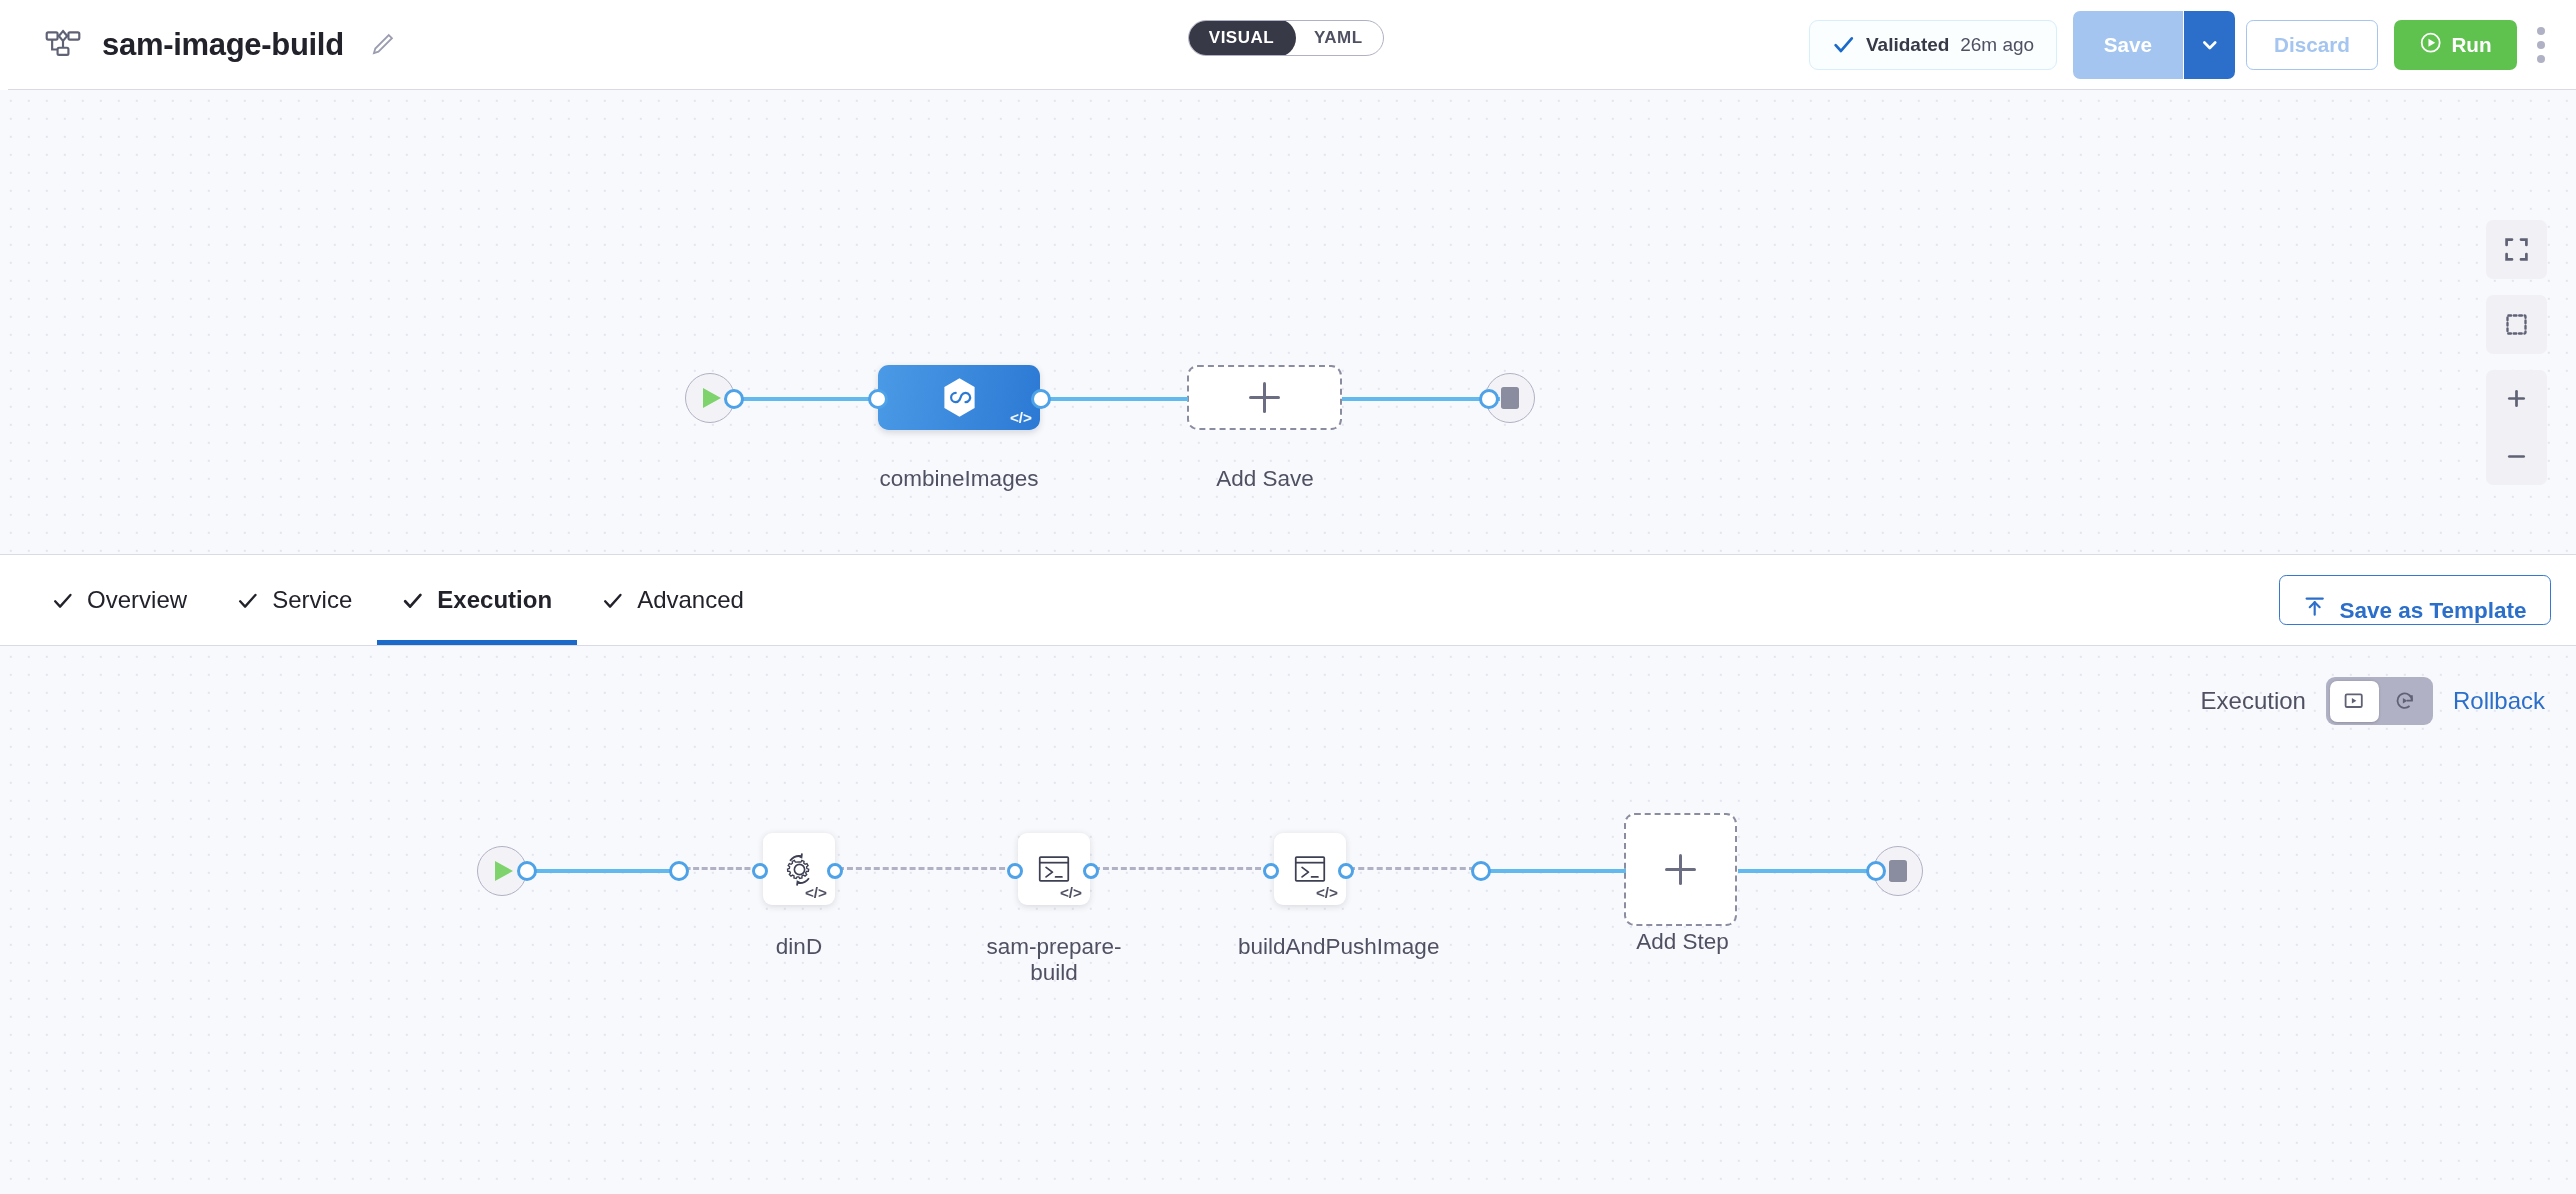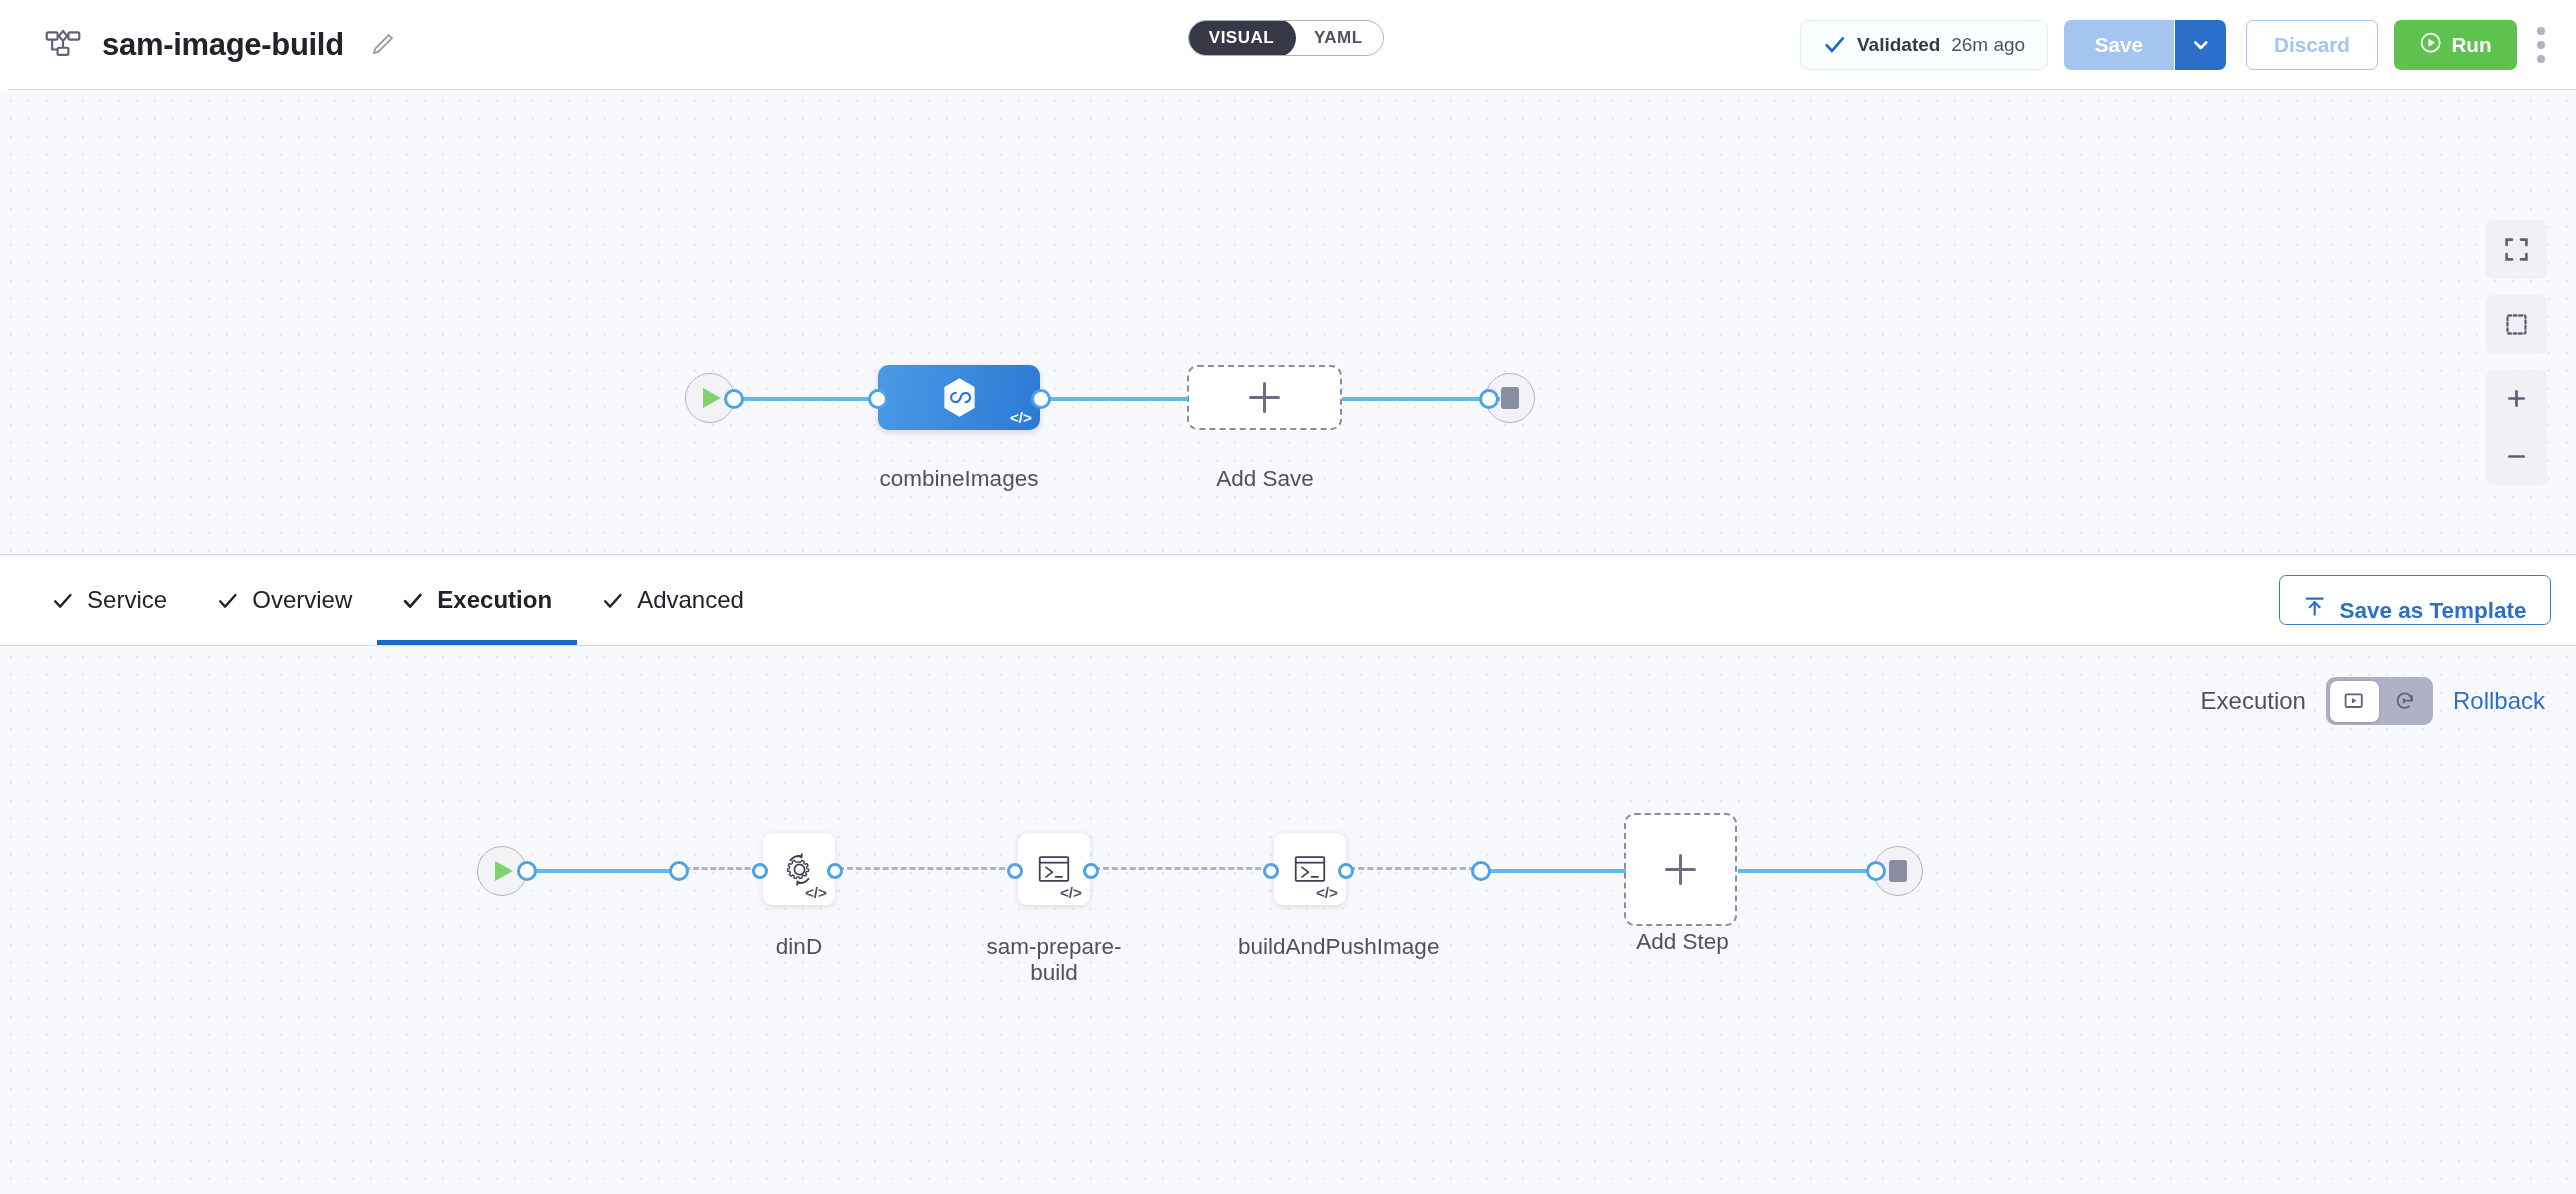--- a/index.html
+++ b/index.html
@@ -50,21 +50,21 @@
     display: flex; align-items: center; gap: 10.8px;
     height: 50px; padding: 0 21.6px;
     border: 1.8px solid #d7eefc; border-radius: 9px;
     background: #fbfeff;
     margin-right: 16px;
   }
   .chk-blue { width: 23.4px; height: 23.4px; display: block; }
   .validated-label { font-size: 19px; font-weight: bold; color: #383946; white-space: nowrap; }
   .validated-time { font-size: 19px; color: #4f5162; white-space: nowrap; }
 
-  .save-split { display: flex; height: 50px; border-radius: 7.2px; overflow: hidden; margin-right: 20px; }
+  .save-split { display: flex; height: 68px; border-radius: 7.2px; overflow: hidden; margin-right: 11px; }
   .save-main {
     background: #a3c5ef; color: #ffffff;
     font-size: 20.7px; font-weight: bold;
     display: flex; align-items: center; justify-content: center;
     padding: 0 31px; cursor: default;
   }
   .save-caret {
     background: #2b6fca; width: 52px;
     display: flex; align-items: center; justify-content: center;
     cursor: pointer; border-left: 1.8px solid #ffffff;
@@ -351,29 +351,29 @@
   </div>
 </div>
 
 <div class="tabbar">
   <div class="tab">
     <span class="tab-check">
       <svg viewBox="0 0 24 24" width="21.6" height="21.6" fill="none" stroke="#22222a" stroke-width="2.6" stroke-linecap="round" stroke-linejoin="round">
           <path d="M3.5 12.5 L9 18.5 L20.5 5.5"></path>
         </svg>
     </span>
-    <span>Service</span>
+    <span>Overview</span>
   </div>
   <div class="tab">
     <span class="tab-check">
       <svg viewBox="0 0 24 24" width="21.6" height="21.6" fill="none" stroke="#22222a" stroke-width="2.6" stroke-linecap="round" stroke-linejoin="round">
           <path d="M3.5 12.5 L9 18.5 L20.5 5.5"></path>
         </svg>
     </span>
-    <span>Overview</span>
+    <span>Service</span>
   </div>
   <div class="tab active">
     <span class="tab-check">
       <svg viewBox="0 0 24 24" width="21.6" height="21.6" fill="none" stroke="#22222a" stroke-width="3" stroke-linecap="round" stroke-linejoin="round">
           <path d="M3.5 12.5 L9 18.5 L20.5 5.5"></path>
         </svg>
     </span>
     <span>Execution</span>
   </div>
   <div class="tab">

